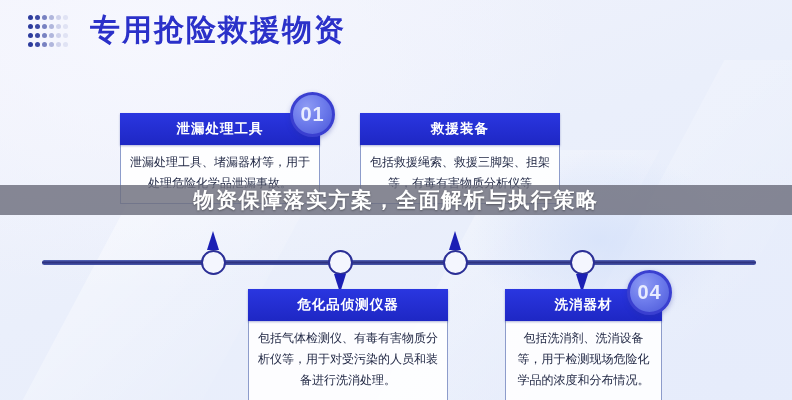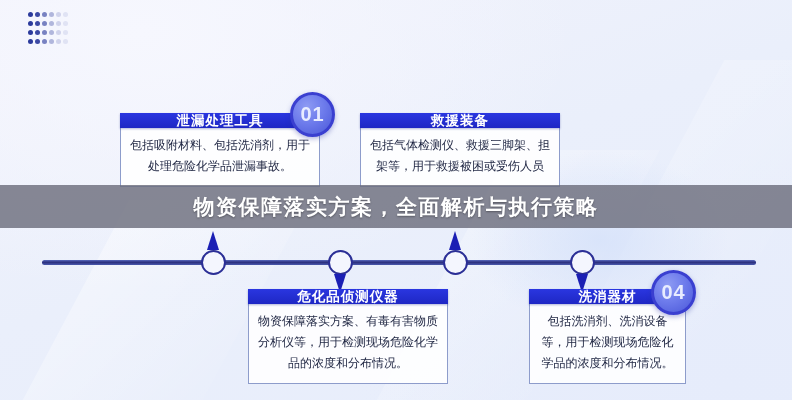--- a/index.html
+++ b/index.html
@@ -111,21 +111,21 @@
   }
 
   
   .card {
     position: absolute;
     width: 200px;
     box-sizing: border-box;
   }
   .card-head {
     position: relative;
-    height: 15px;
+    height: 32px;
     background: linear-gradient(#2a36e0, #1e27c4);
     color: #ffffff;
     font-size: 13.5px;
     font-weight: bold;
     letter-spacing: 1px;
     display: flex;
     align-items: center;
     justify-content: center;
     box-shadow: 0 1px 2px rgba(30,40,140,.35);
   }
@@ -155,34 +155,34 @@
     align-items: center;
     justify-content: center;
     box-shadow: 0 2px 5px rgba(40,50,160,.35);
     letter-spacing: 1px;
   }
 
   
   #card-01 { left: 120px; top: 113px; }
   #card-02 { left: 248px; top: 289px; }
   #card-03 { left: 360px; top: 113px; border-radius: 18px; }
-  #card-04 { left: 486px; top: 289px; padding-left: 43px; }
+  #card-04 { left: 462px; top: 289px; padding-left: 43px; }
 
   #card-01 .badge { left: 170px; top: -21px; }
   #card-03 .badge { left: 170px; top: -21px; }
   #card-02 .badge { left: 165px; top: -19px; }
   #card-04 .badge { left: 165px; top: -19px; }
 
   
   .caption-band {
     position: absolute;
     left: 0;
     right: 0;
     top: 185px;
-    height: 43px;
+    height: 30px;
     background: rgba(108,110,124,.82);
     display: flex;
     align-items: center;
     justify-content: center;
   }
   .caption-text {
     color: #ffffff;
     font-size: 21px;
     font-weight: bold;
     letter-spacing: 1.5px;
@@ -220,54 +220,55 @@
         <i style="opacity: 0.34;"></i>
         <i style="opacity: 0.18;"></i>
         <i style="opacity: 0.1;"></i>
         <i style="opacity: 1;"></i>
         <i style="opacity: 0.92;"></i>
         <i style="opacity: 0.62;"></i>
         <i style="opacity: 0.34;"></i>
         <i style="opacity: 0.18;"></i>
         <i style="opacity: 0.1;"></i>
       </div>
+    <div class="page-title">专用抢险救援物资</div>
   </div>
 
   <div class="timeline"></div>
   <div id="timeline-nodes">
       <div class="node" style="left: 213px;"></div>
       <div class="arrow up" style="left: 213px;"></div>
       <div class="node" style="left: 340px;"></div>
       <div class="arrow down" style="left: 340px;"></div>
       <div class="node" style="left: 455px;"></div>
       <div class="arrow up" style="left: 455px;"></div>
       <div class="node" style="left: 582px;"></div>
       <div class="arrow down" style="left: 582px;"></div>
     </div>
 
   <div class="card" id="card-01">
     <div class="card-head">
       <span>泄漏处理工具</span>
     </div>
-    <div class="card-body">包括吸附材料、包括洗消剂，用于处理危险化学品泄漏事故。</div>
+    <div class="card-body">泄漏处理工具、堵漏器材等，用于处理危险化学品泄漏事故。</div>
     <div class="badge">01</div>
   </div>
 
   <div class="card" id="card-03">
     <div class="card-head">
       <span>救援装备</span>
     </div>
-    <div class="card-body">包括气体检测仪、救援三脚架、担架等，用于救援被困或受伤人员</div>
+    <div class="card-body">包括救援绳索、救援三脚架、担架等，有毒有害物质分析仪等</div>
   </div>
 
   <div class="card" id="card-02">
     <div class="card-head">
       <span>危化品侦测仪器</span>
     </div>
-    <div class="card-body">物资保障落实方案、有毒有害物质分析仪等，用于检测现场危险化学品的浓度和分布情况。</div>
+    <div class="card-body">包括气体检测仪、有毒有害物质分析仪等，用于对受污染的人员和装备进行洗消处理。</div>
   </div>
 
   <div class="card" id="card-04">
     <div class="card-head">
       <span>洗消器材</span>
     </div>
     <div class="card-body">包括洗消剂、洗消设备等，用于检测现场危险化学品的浓度和分布情况。</div>
     <div class="badge">04</div>
   </div>
 

